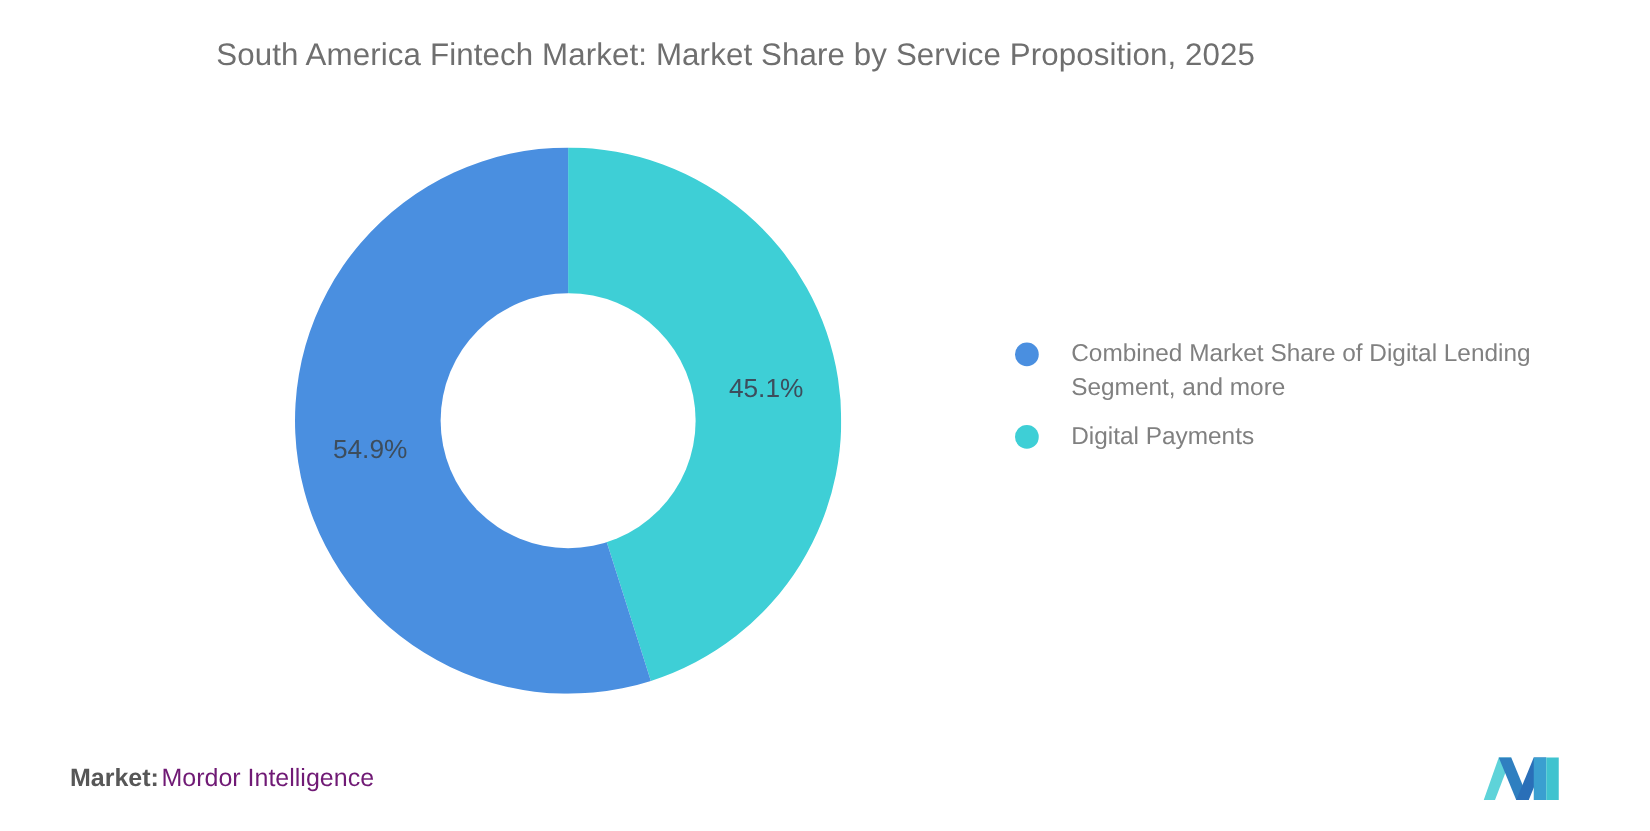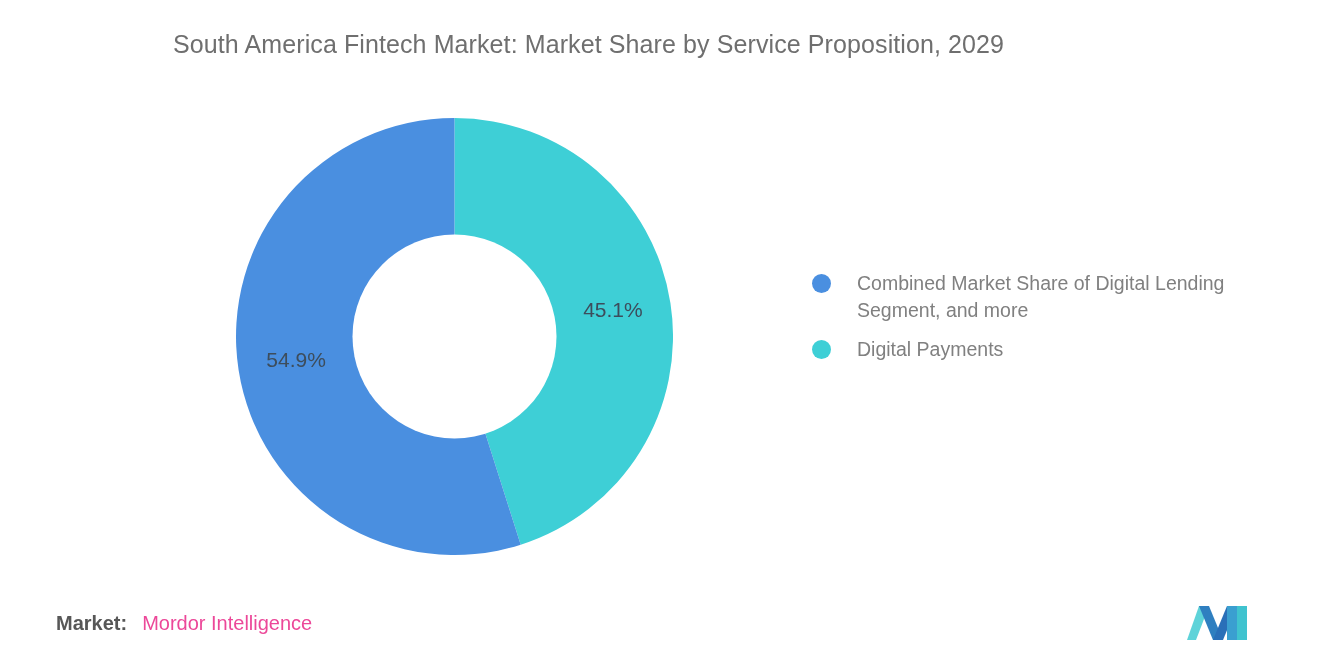--- a/index.html
+++ b/index.html
@@ -82,38 +82,38 @@
     font-size: 20px;
     color: #6f6f6f;
     white-space: nowrap;
   }
   .source-key {
     font-weight: 700;
     color: #575757;
   }
   .source-val {
     font-weight: 400;
-    color: #ec4899;
-    margin-left: 15px;
+    color: #701a75;
+    margin-left: 2px;
   }
 
   
   .logo {
     position: absolute;
     left: 1185px;
     top: 598px;
     width: 68px;
     height: 42px;
   }
   .logo svg { display: block; }
 </style>
 </head>
 <body>
 
-<div class="chart-title">South America Fintech Market: Market Share by Service Proposition, 2029</div>
+<div class="chart-title">South America Fintech Market: Market Share by Service Proposition, 2025</div>
 
 <div class="donut-wrap">
   <svg class="donut-svg" viewBox="0 0 437 437" xmlns="http://www.w3.org/2000/svg">
 
     <path id="slice-teal" d="M 218.5 218.5 L 218.50 0.00 A 218.5 218.5 0 0 1 284.71 426.73 Z" fill="#3ecfd6"></path>
 
     <path id="slice-blue" d="M 218.5 218.5 L 284.71 426.73 A 218.5 218.5 0 1 1 218.50 0.00 Z" fill="#4a8fe0"></path>
 
     <circle cx="218.5" cy="218.5" r="102" fill="#ffffff"></circle>
 

